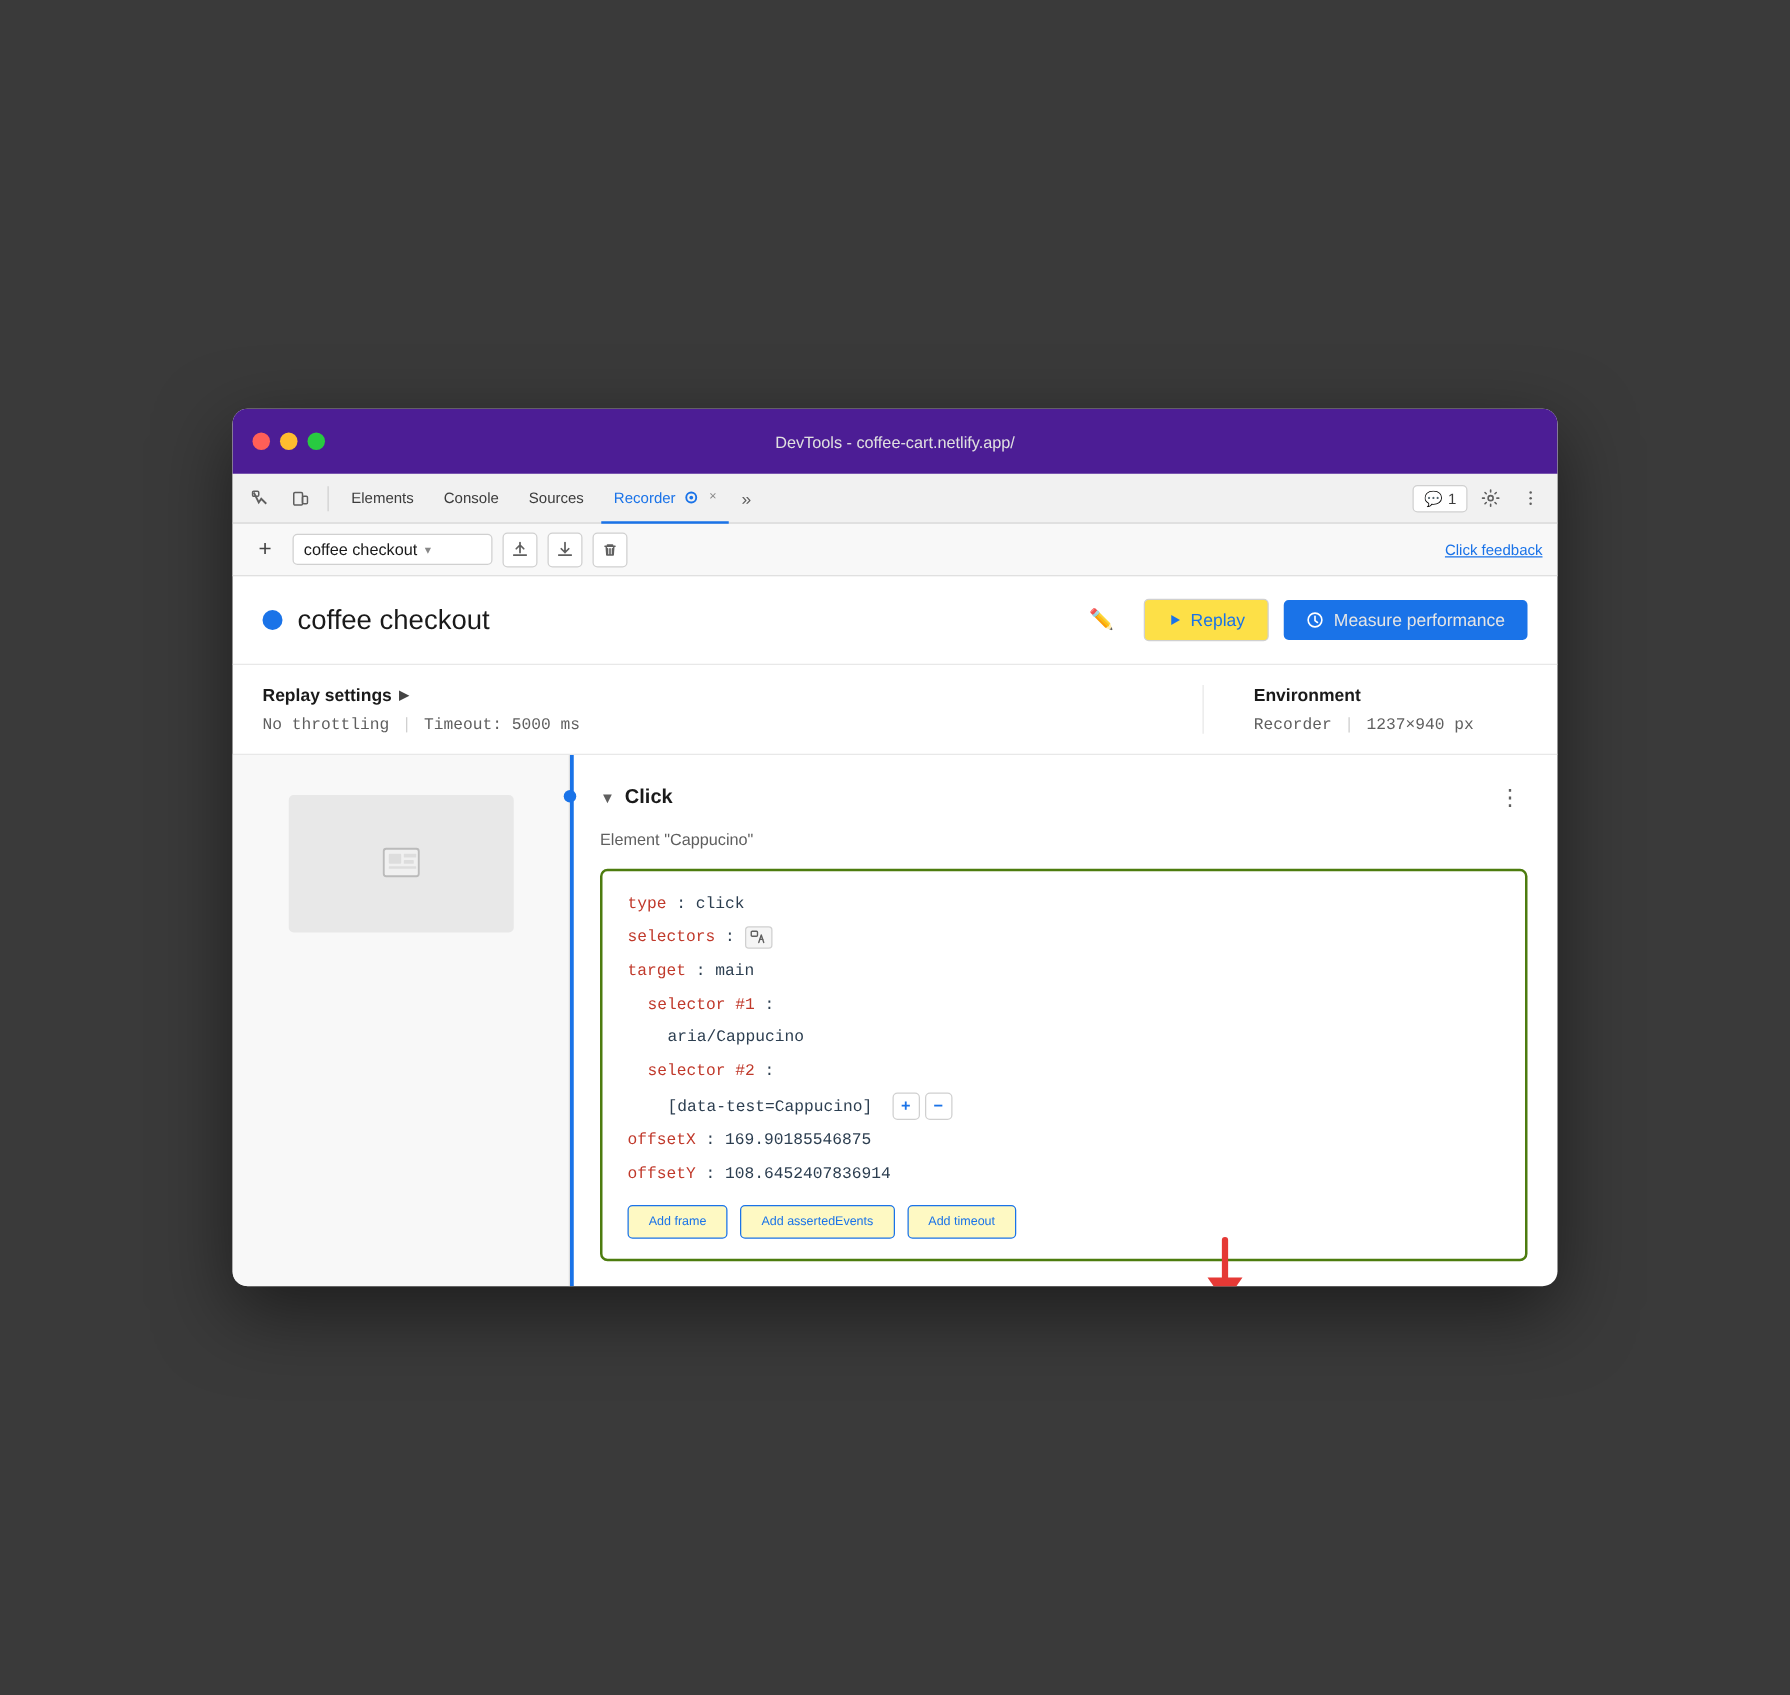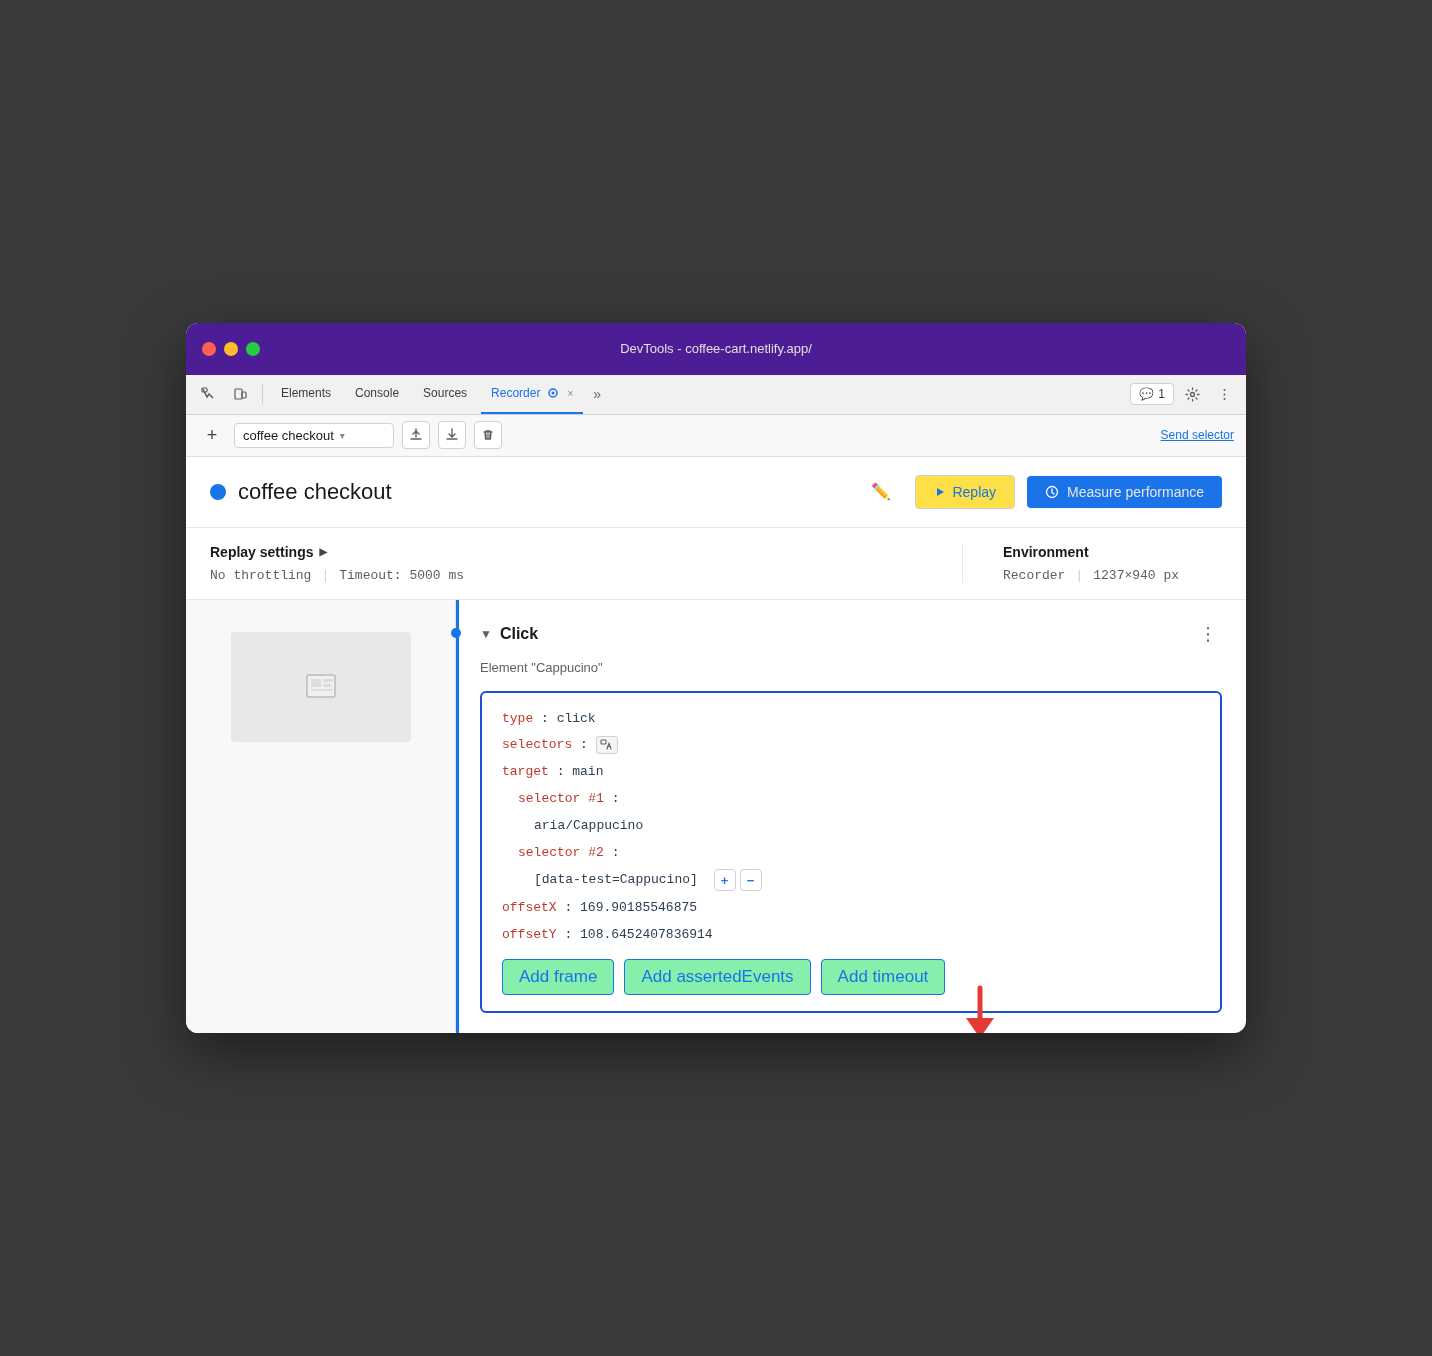--- a/index.html
+++ b/index.html
@@ -337,21 +337,21 @@
       border-radius: 4px;
     }
     .step-element {
       font-size: 13px;
       color: #5f5f5f;
       margin-bottom: 16px;
     }
     
     .code-block {
       background: #ffffff;
-      border: 2px solid #1d4ed8;
+      border: 2px solid #4d7c0f;
       border-radius: 6px;
       padding: 16px 20px;
       font-family: 'Courier New', Courier, monospace;
       font-size: 13px;
       position: relative;
     }
     .code-line {
       margin-bottom: 6px;
       line-height: 1.6;
     }
@@ -405,23 +405,23 @@
     }
     
     .bottom-btns {
       display: flex;
       gap: 10px;
       margin-top: 14px;
     }
     .bottom-btn {
       padding: 7px 16px;
       border: 1px solid #1a73e8;
-      background: #86efac;
-      border-radius: 4px;
-      font-size: 17px;
+      background: #fef9c3;
+      border-radius: 4px;
+      font-size: 10px;
       color: #1a73e8;
       cursor: pointer;
       font-weight: 500;
     }
     
     .steps-container {
       display: flex;
       position: relative;
     }
     .blue-line {
@@ -533,21 +533,21 @@
         <path d="M7 9V1M4 6l3 3 3-3M2 11h10" stroke="#5f5f5f" stroke-width="1.4" stroke-linecap="round" stroke-linejoin="round"></path>
       </svg>
     </button>
     <button class="toolbar-icon-btn">
       <svg width="14" height="14" viewBox="0 0 14 14" fill="none">
         <path d="M3 4h8M5 4V3h4v1M5 6v5M7 6v5M9 6v5M4 4l.5 7h5L10 4" stroke="#5f5f5f" stroke-width="1.3" stroke-linecap="round" stroke-linejoin="round"></path>
       </svg>
     </button>
 
     <div class="toolbar-spacer"></div>
-    <span class="send-feedback-link">Send selector</span>
+    <span class="send-feedback-link">Click feedback</span>
   </div>
 
   <div class="recording-header">
     <div class="recording-dot"></div>
     <span class="recording-title">coffee checkout</span>
     <span class="edit-icon">✏️</span>
     <button class="replay-btn">
       <svg width="12" height="12" viewBox="0 0 12 12" fill="none">
         <polygon points="3,2 10,6 3,10" fill="#1a73e8"></polygon>
       </svg>

